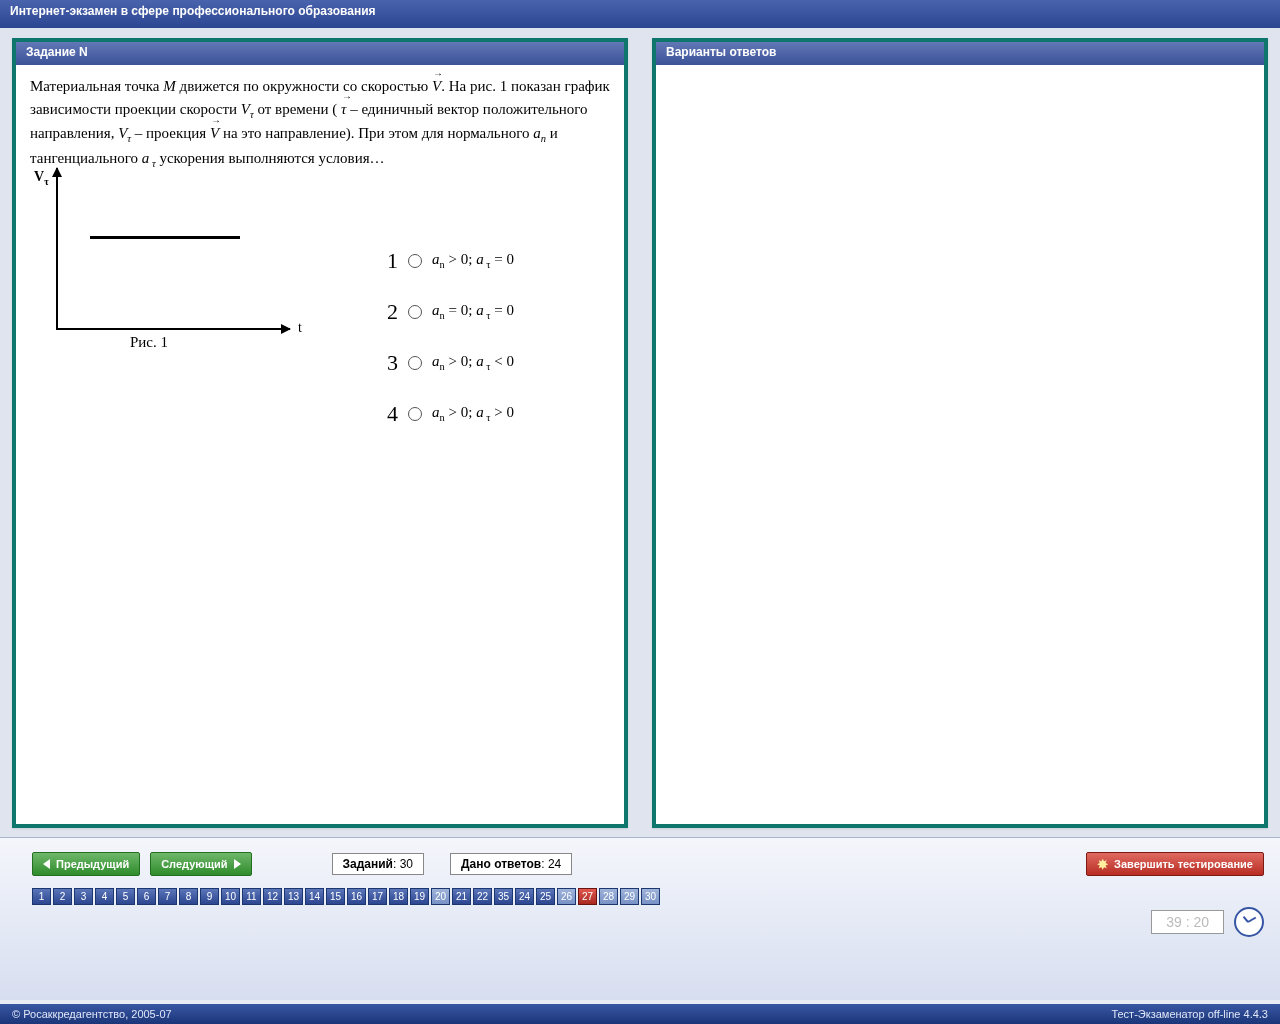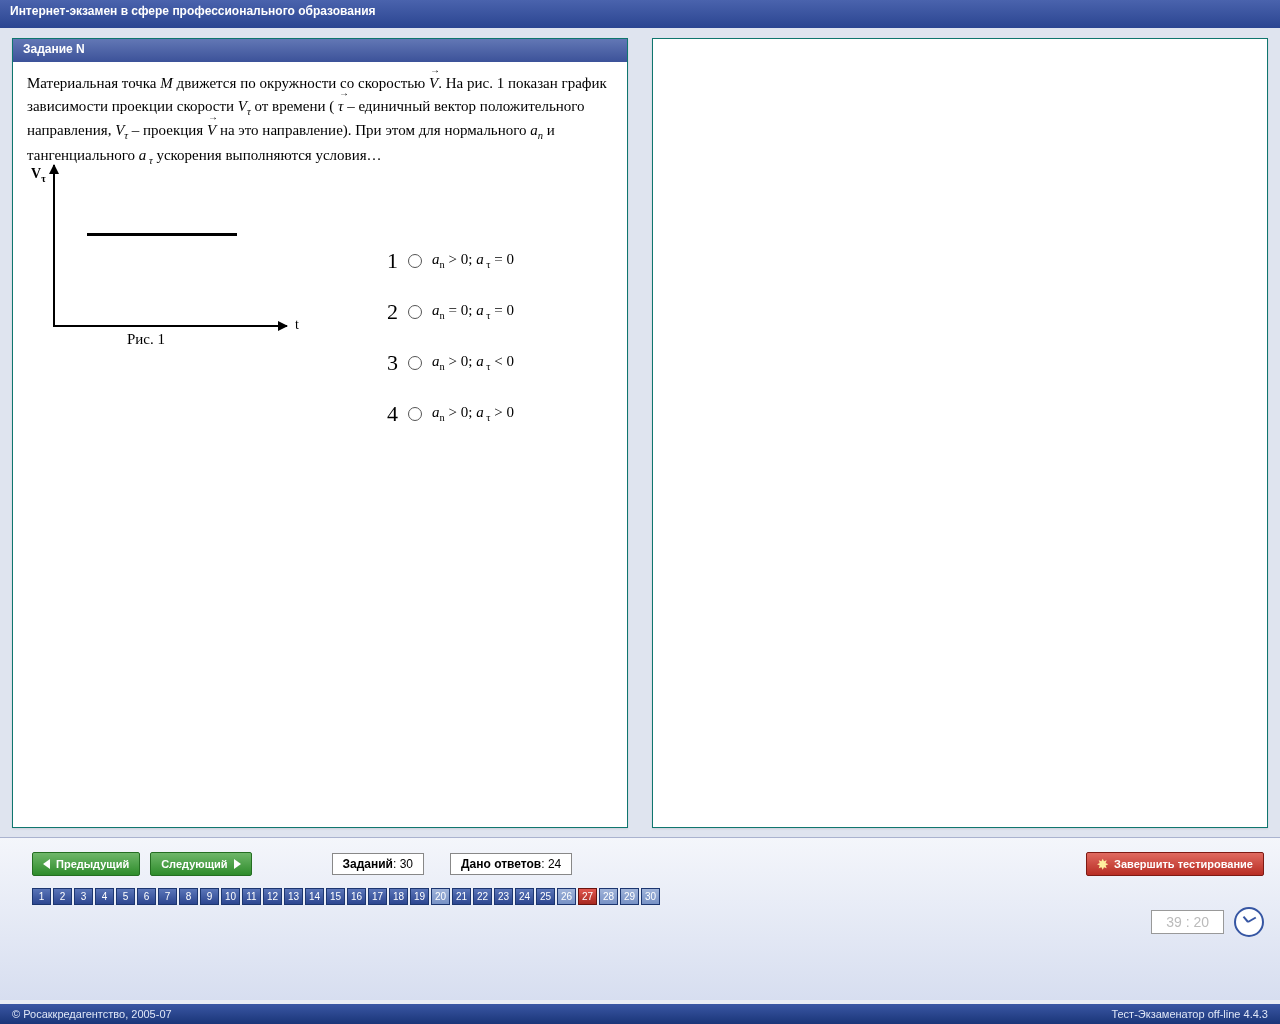--- a/index.html
+++ b/index.html
@@ -1,19 +1,19 @@
 <!DOCTYPE html>
 <html><head>
 <meta charset="utf-8">
 <style>
   html,body{margin:0;padding:0;width:1280px;height:1024px;font-family:Arial,Helvetica,sans-serif;background:#e8ecf4;overflow:hidden;}
   .titlebar{height:24px;background:linear-gradient(to bottom,#4a63ad,#2b4591);color:#fff;font-size:12px;font-weight:bold;padding:4px 10px 0 10px;border-bottom:1px solid #1a2f6b;}
   .workarea{position:absolute;top:28px;left:0;right:0;bottom:186px;background:#dfe4ef;padding:10px 12px;}
   .panels{display:flex;gap:24px;height:100%;}
-  .panel{background:#fff;border:1px solid #0f766e;flex:1;display:flex;flex-direction:column;box-shadow:0 1px 2px rgba(0,0,0,.1);justify-content:center;}
+  .panel{background:#fff;border:4px solid #0f766e;flex:1;display:flex;flex-direction:column;box-shadow:0 1px 2px rgba(0,0,0,.1);justify-content:center;}
   .panel-hdr{height:20px;background:linear-gradient(to bottom,#6277b5,#3c5299);color:#fff;font-size:12px;font-weight:bold;padding:3px 10px 0 10px;}
   .panel-body{flex:1;overflow:auto;padding:10px 14px;font-size:15px;color:#000;line-height:1.5;font-family:"Times New Roman",serif;}
   .panel-body em{font-style:italic;}
   .answers{margin-top:6px;}
   .ansrow{display:flex;align-items:center;gap:10px;margin:18px 0;padding-left:380px;}
   .ansnum{font-size:22px;width:18px;text-align:right;}
   .ansradio{width:12px;height:12px;border:1px solid #555;border-radius:50%;background:#fff;display:inline-block;flex-shrink:0;}
   .anslabel{font-size:15px;}
   sub{font-size:70%;}
   .vec{position:relative;display:inline-block;font-style:italic;}
@@ -90,20 +90,21 @@
             </div>
             <div class="ansrow">
               <span class="ansnum">4</span>
               <span class="ansradio"></span>
               <span class="anslabel"><em>a</em><sub>n</sub> &gt; 0; <em>a</em><sub>&nbsp;τ</sub> &gt; 0</span>
             </div>
           </div>
       </div>
     </div>
     <div class="panel">
+      <div class="panel-hdr">Варианты ответов</div>
       <div class="panel-body"></div>
     </div>
   </div>
 </div>
 
 <div class="bottombar">
   <div class="navrow">
     <div class="btn">
         <span class="tri-l"></span>
         <span>Предыдущий</span>
@@ -138,21 +139,21 @@
       <div class="qn ans">13</div>
       <div class="qn ans">14</div>
       <div class="qn ans">15</div>
       <div class="qn ans">16</div>
       <div class="qn ans">17</div>
       <div class="qn ans">18</div>
       <div class="qn ans">19</div>
       <div class="qn una">20</div>
       <div class="qn ans">21</div>
       <div class="qn ans">22</div>
-      <div class="qn ans">23</div>
+      <div class="qn ans">35</div>
       <div class="qn ans">24</div>
       <div class="qn ans">25</div>
       <div class="qn una">26</div>
       <div class="qn cur">27</div>
       <div class="qn una">28</div>
       <div class="qn una">29</div>
       <div class="qn una">30</div>
     </div>
   <div class="timerow">
     <div class="timebox">39 : 20</div>

